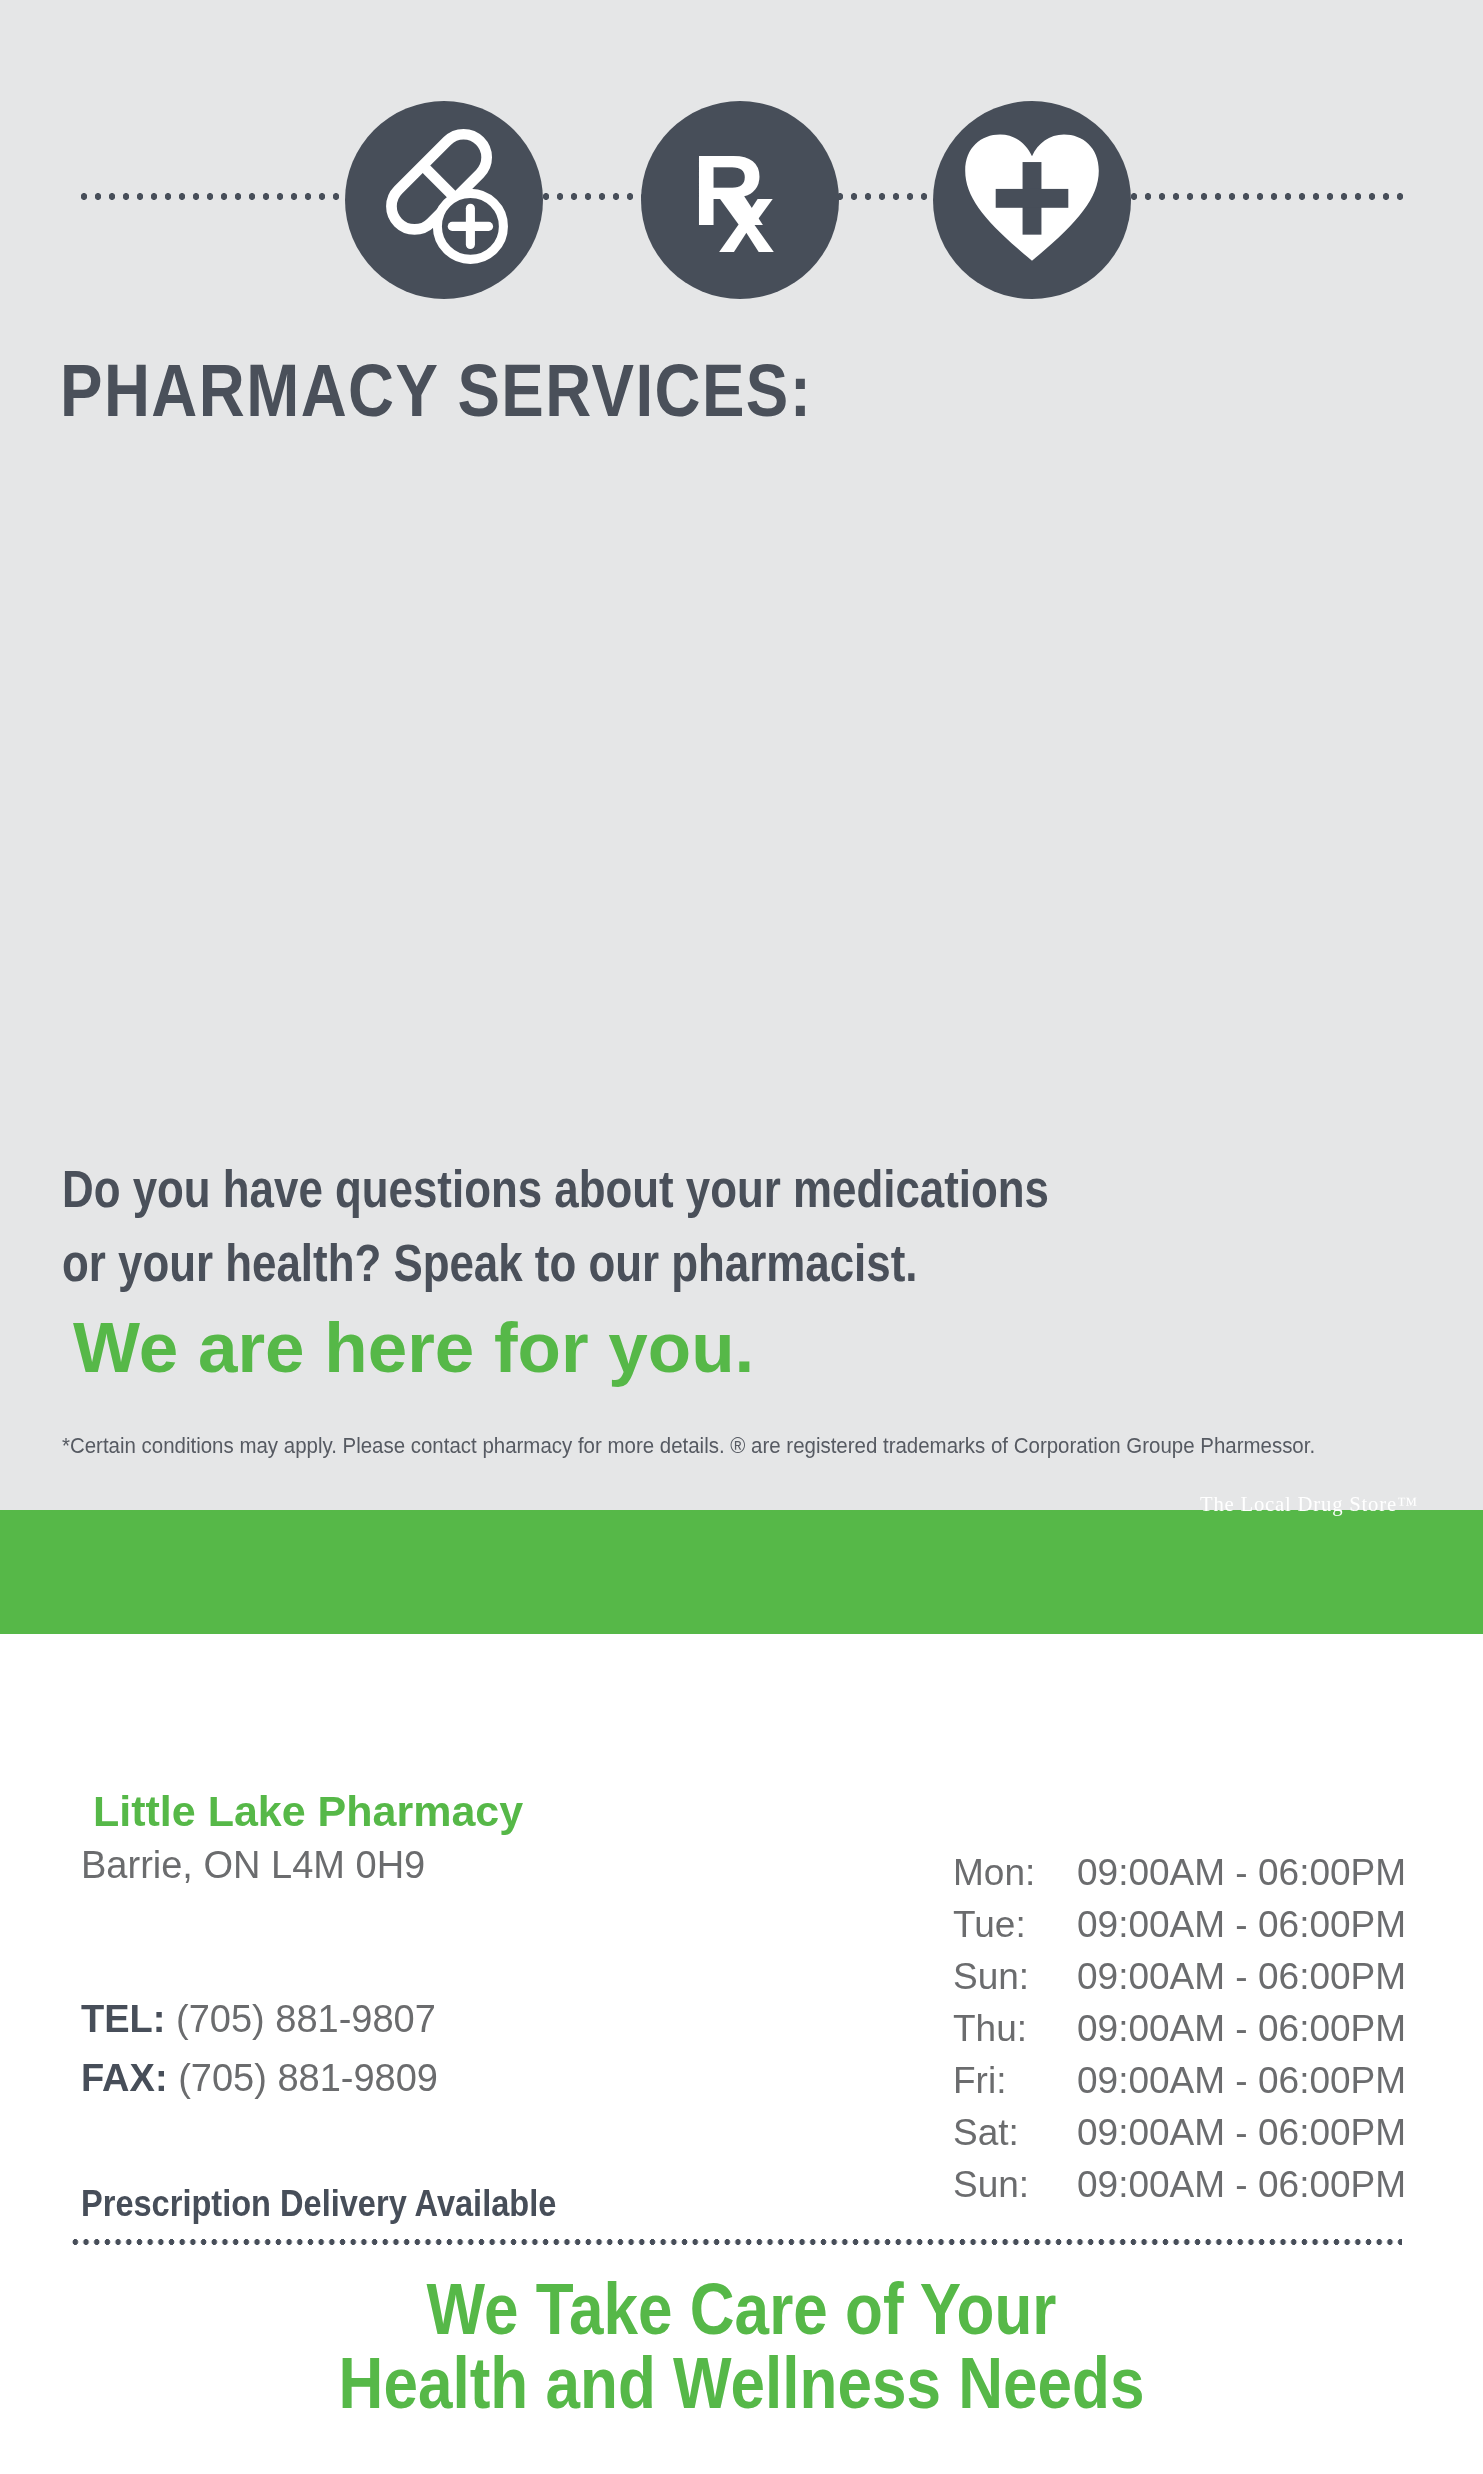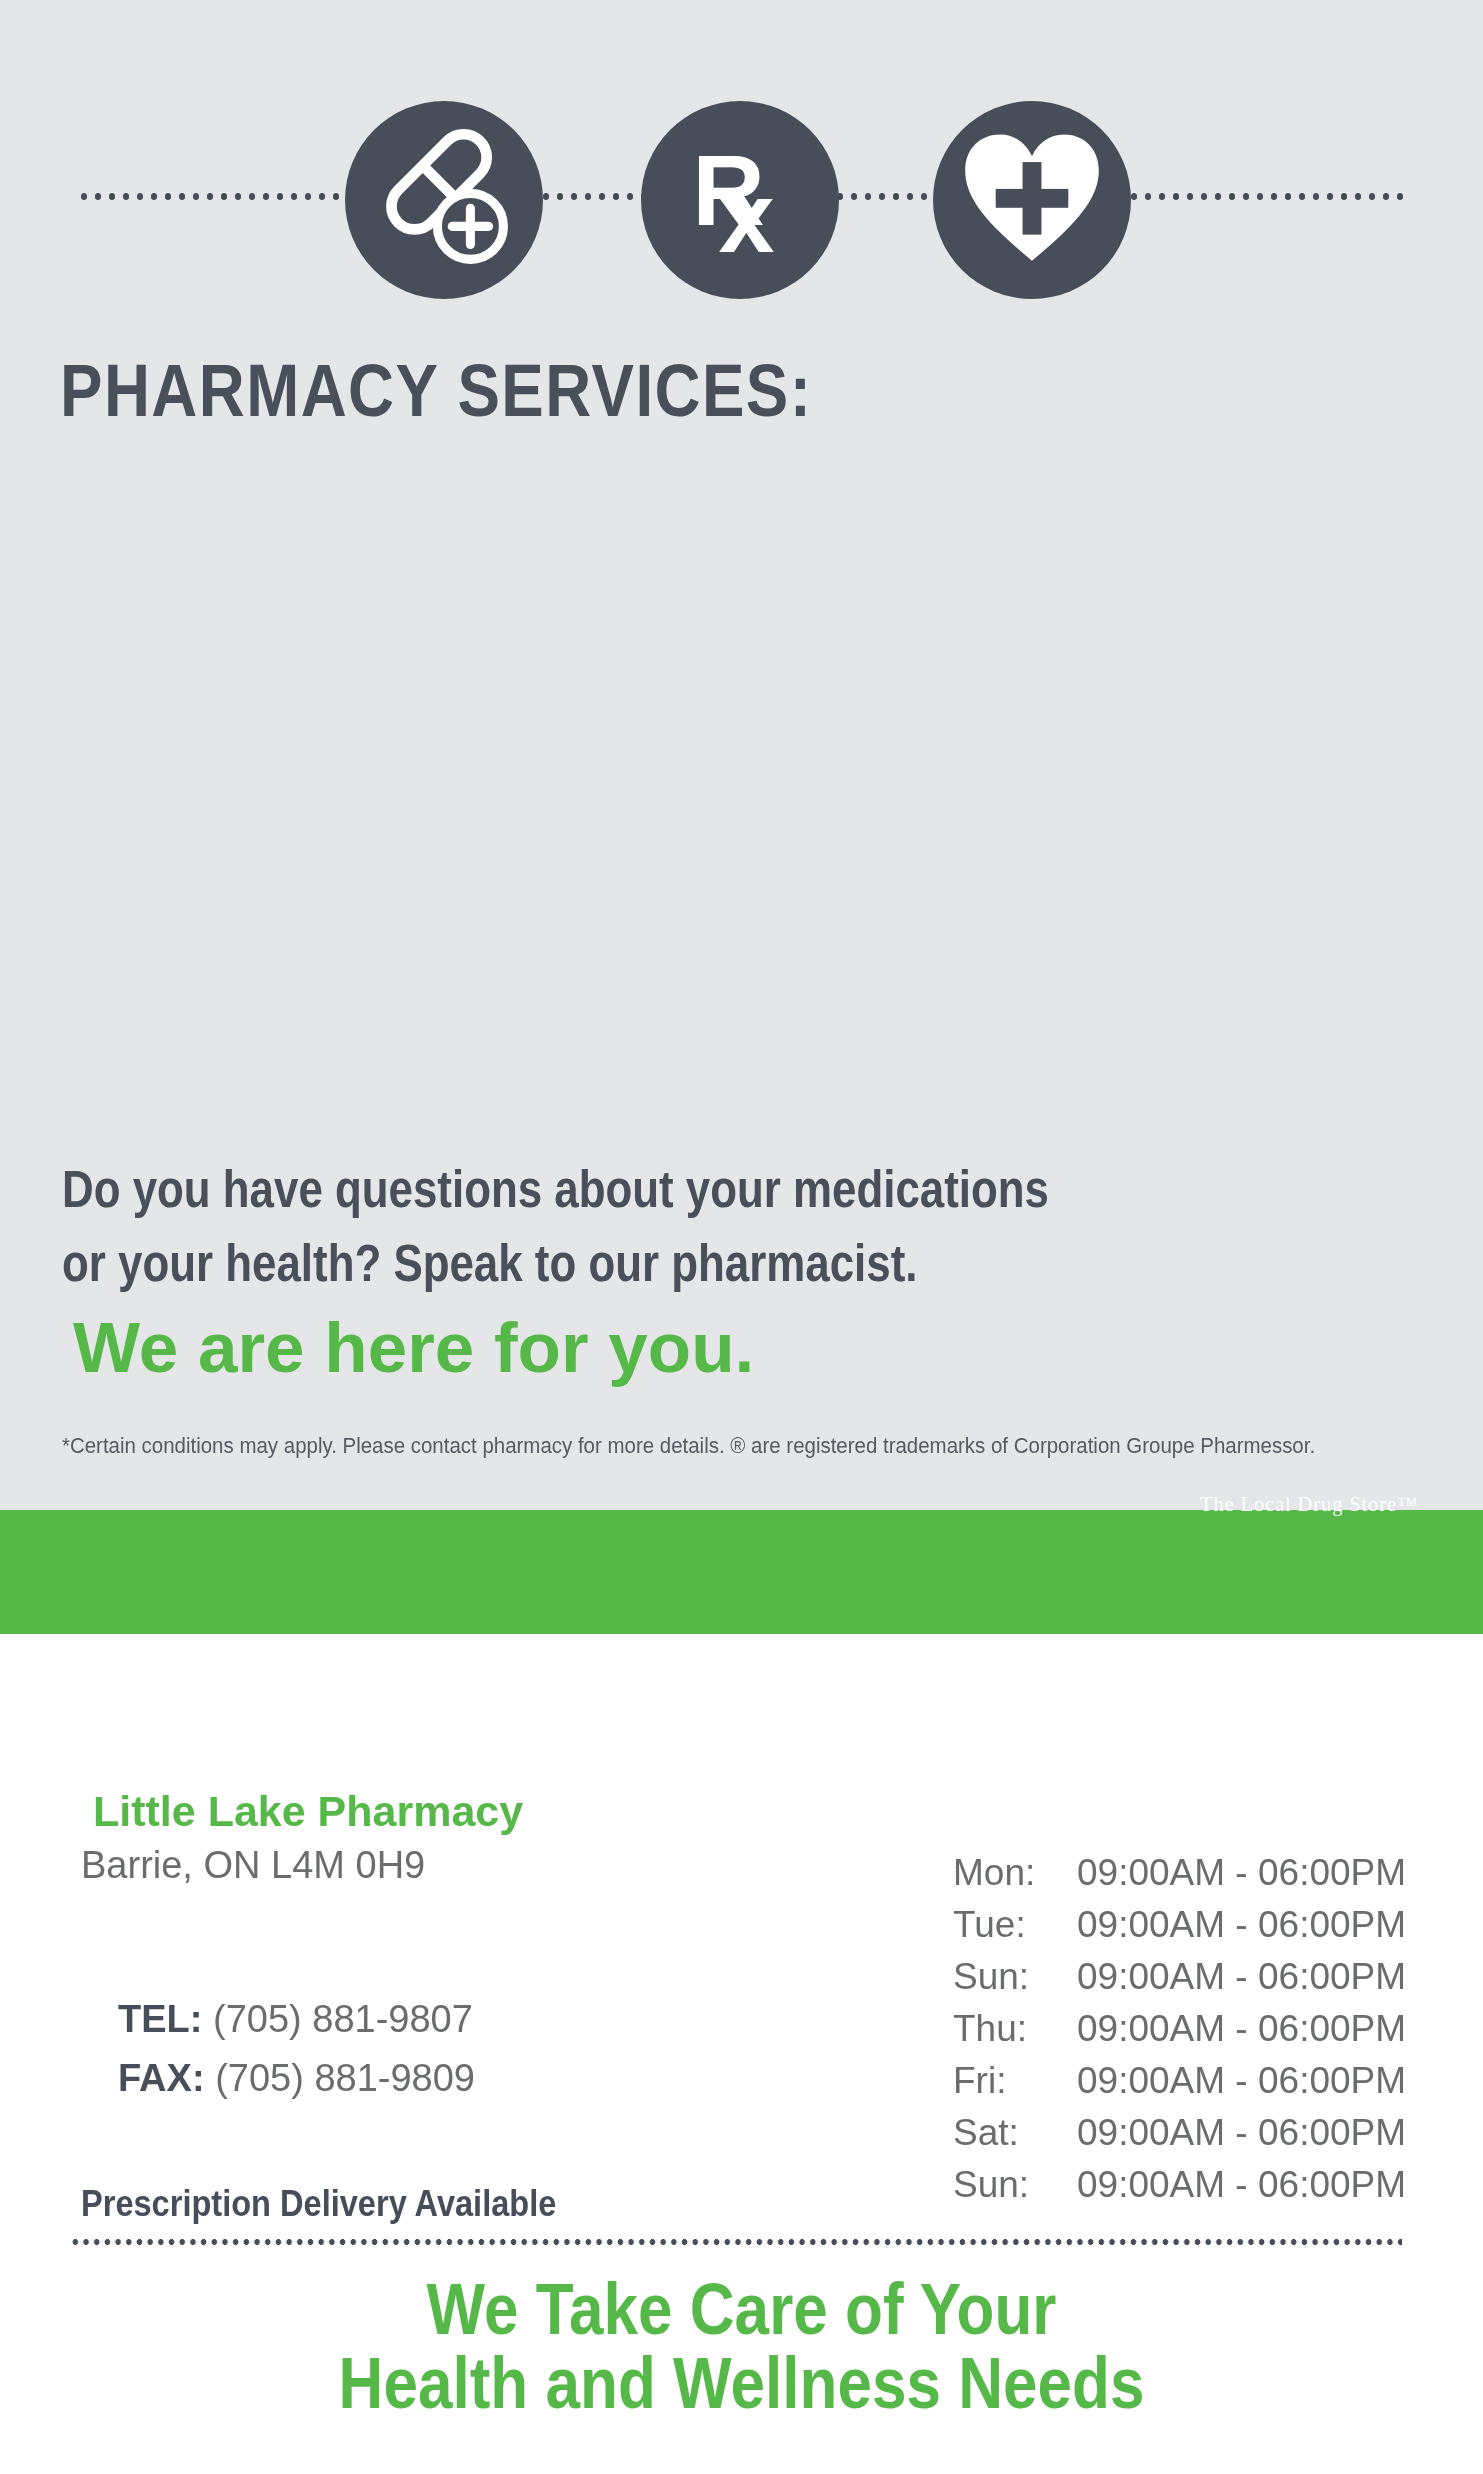--- a/index.html
+++ b/index.html
@@ -33,21 +33,21 @@
   
   .band{position:absolute;left:0;top:1510px;width:1483px;height:124px;background:var(--green);}
   .brand{position:absolute;right:65px;top:1501px;text-align:right;color:#fff;}
   .brand-logo{font-family:"Liberation Serif",serif;font-size:98px;line-height:1;white-space:nowrap;}
   .brand-reg{font-size:21.5px;position:relative;top:9px;margin-left:2.5px;font-family:"Liberation Serif",serif;}
   .brand-tagline{font-family:"Liberation Serif",serif;font-size:20.7px;letter-spacing:0.8px;margin-top:-8.3px;text-align:center;}
   
   .store-name{left:81px;top:1778px;font-size:43px;font-weight:700;color:var(--green);
       line-height:1;margin:12px;white-space:nowrap;}
   .address{left:81px;top:1838px;font-size:38px;line-height:54px;color:var(--text-gray);white-space:nowrap;}
-  .phones{left:81px;top:1990px;font-size:38px;line-height:59px;color:var(--text-gray);white-space:nowrap;margin-left:37px;}
+  .phones{left:81px;top:1990px;font-size:38px;line-height:59px;color:var(--text-gray);white-space:nowrap;}
   .phones .lbl{font-weight:700;color:var(--slate);}
   .delivery{left:81px;top:2183px;font-size:37px;font-weight:700;color:var(--slate);
       transform:scaleX(0.88);transform-origin:left center;white-space:nowrap;}
   .hours{left:953px;top:1847px;font-size:37px;line-height:52px;color:var(--text-gray);}
   .hours-row{display:flex;gap:8px;}
   .hours-day{width:116px;}
   .hours-time{white-space:nowrap;}
   .divider{left:70px;top:2239px;width:1332px;height:5.8px;
       background-image:radial-gradient(circle,var(--slate) 2.6px,rgba(0,0,0,0) 3.1px);
       background-size:10.7px 5.8px;}

